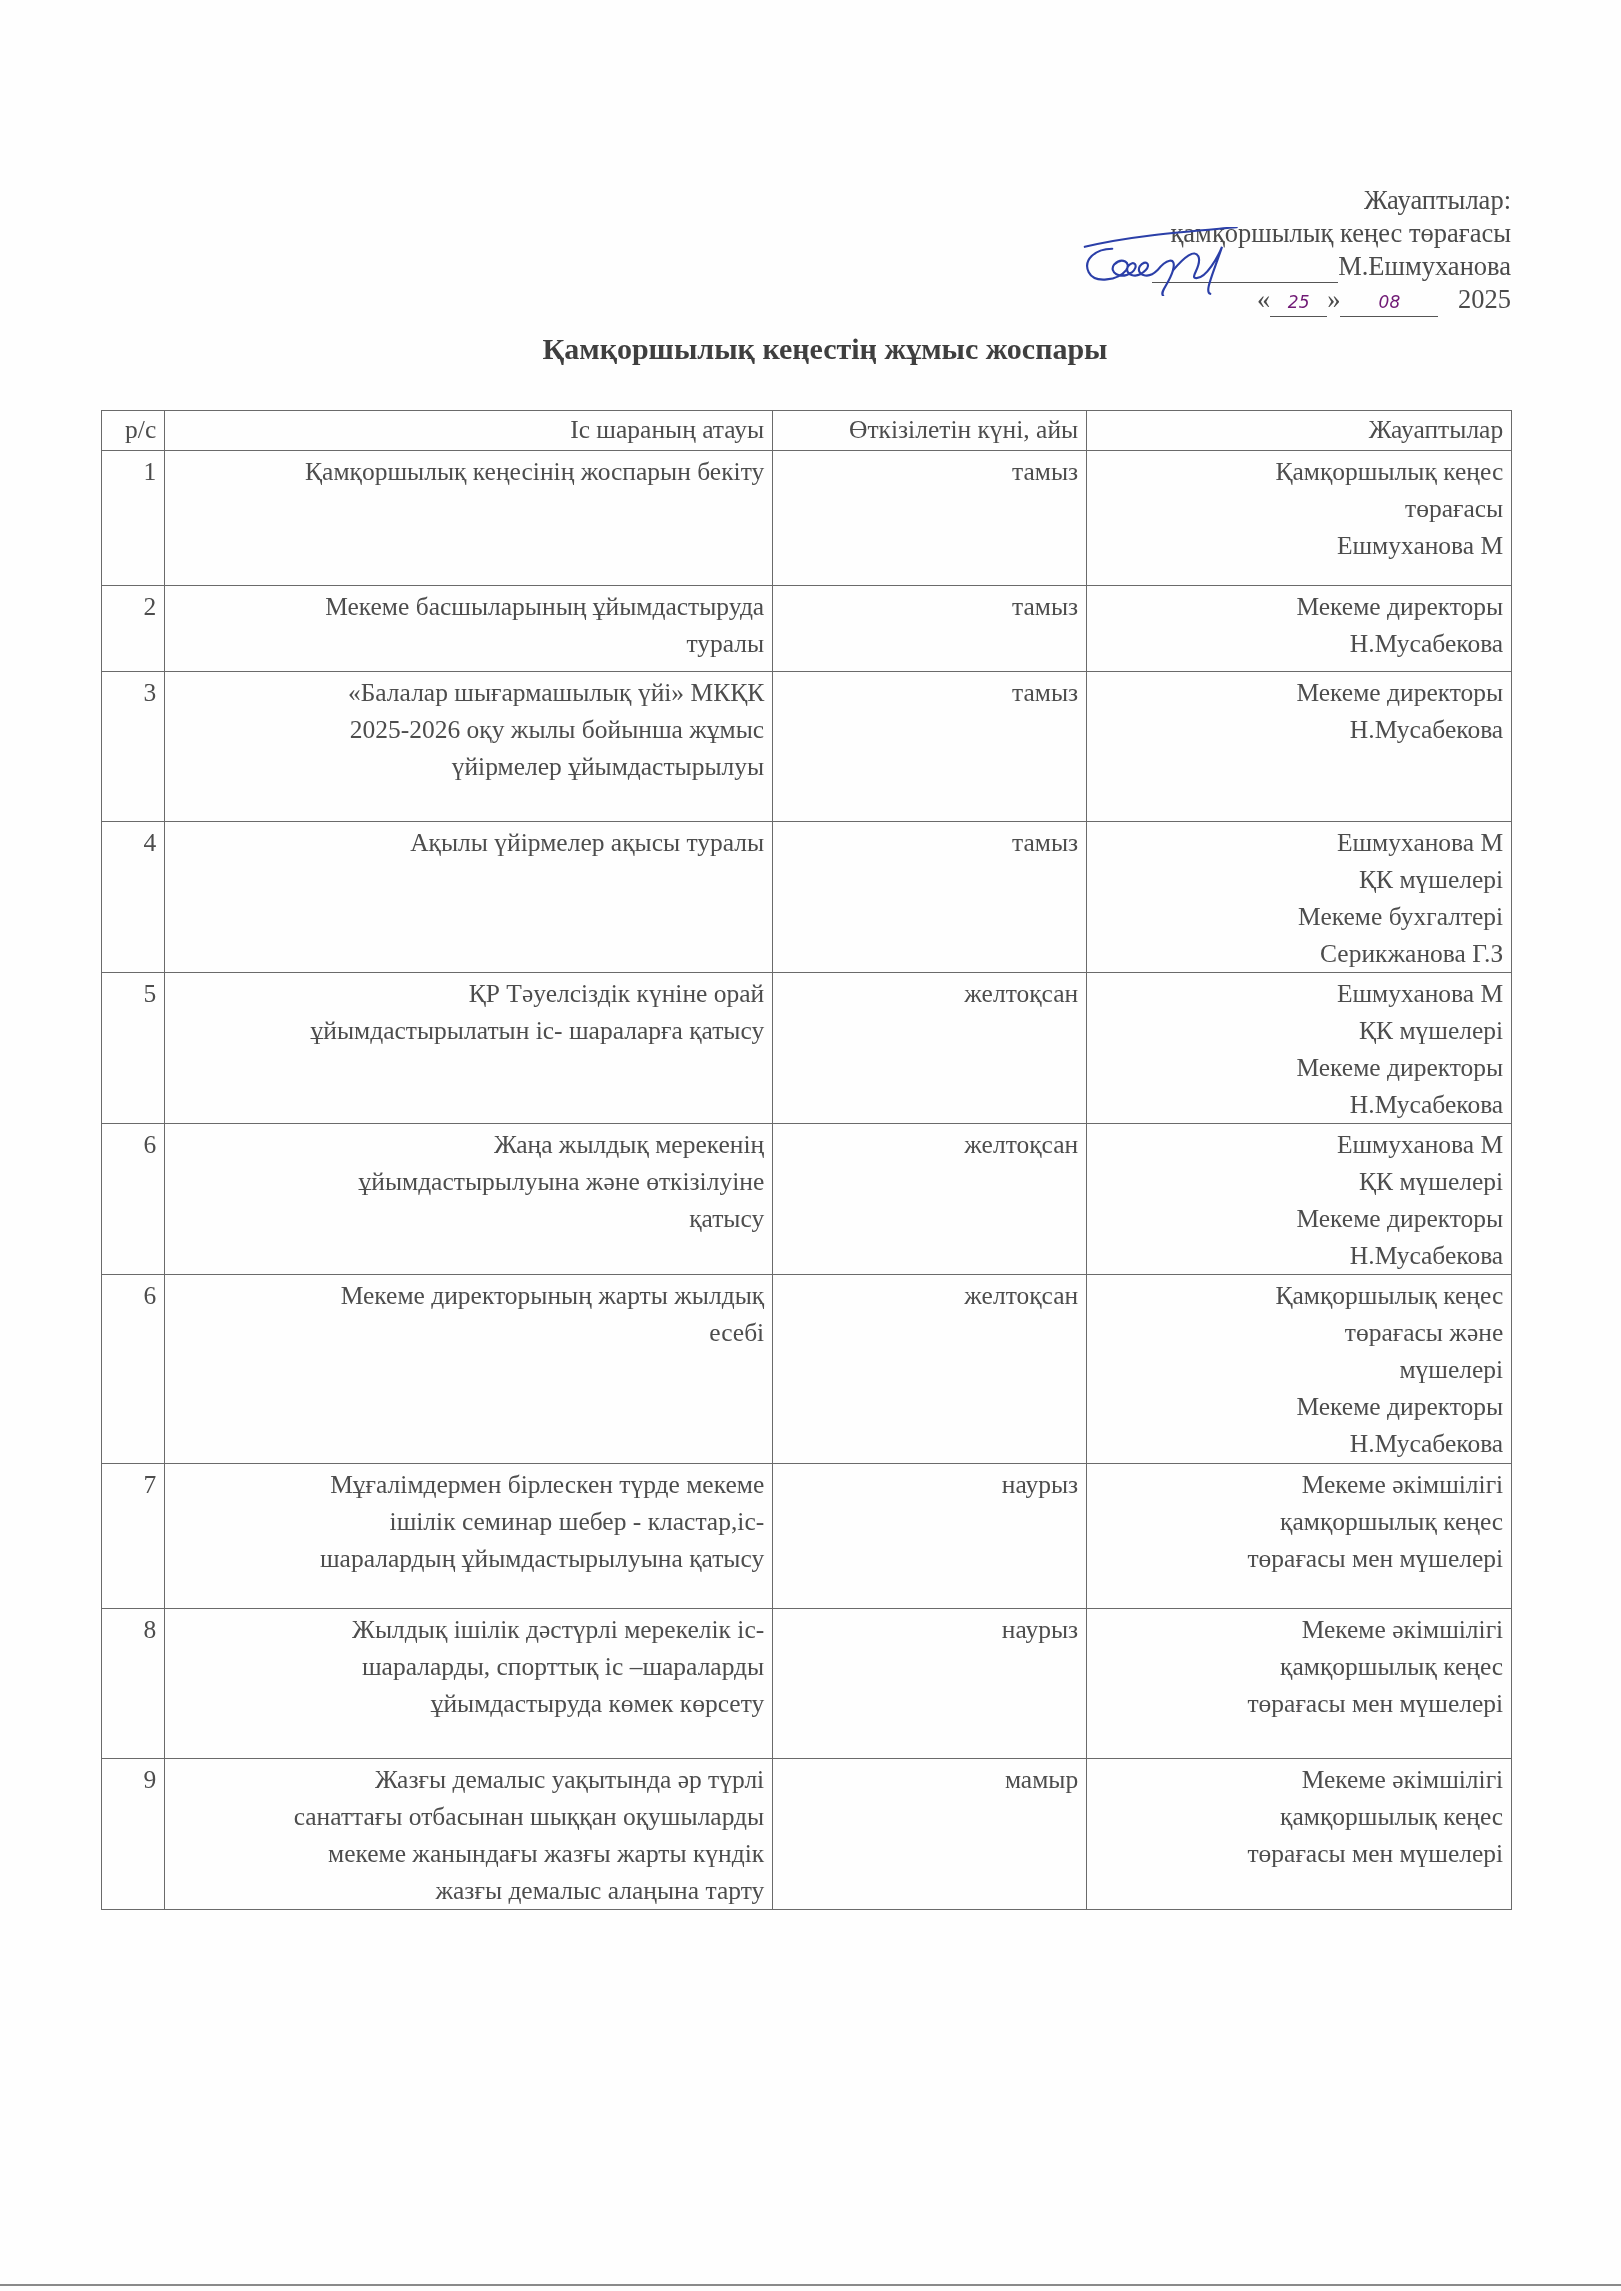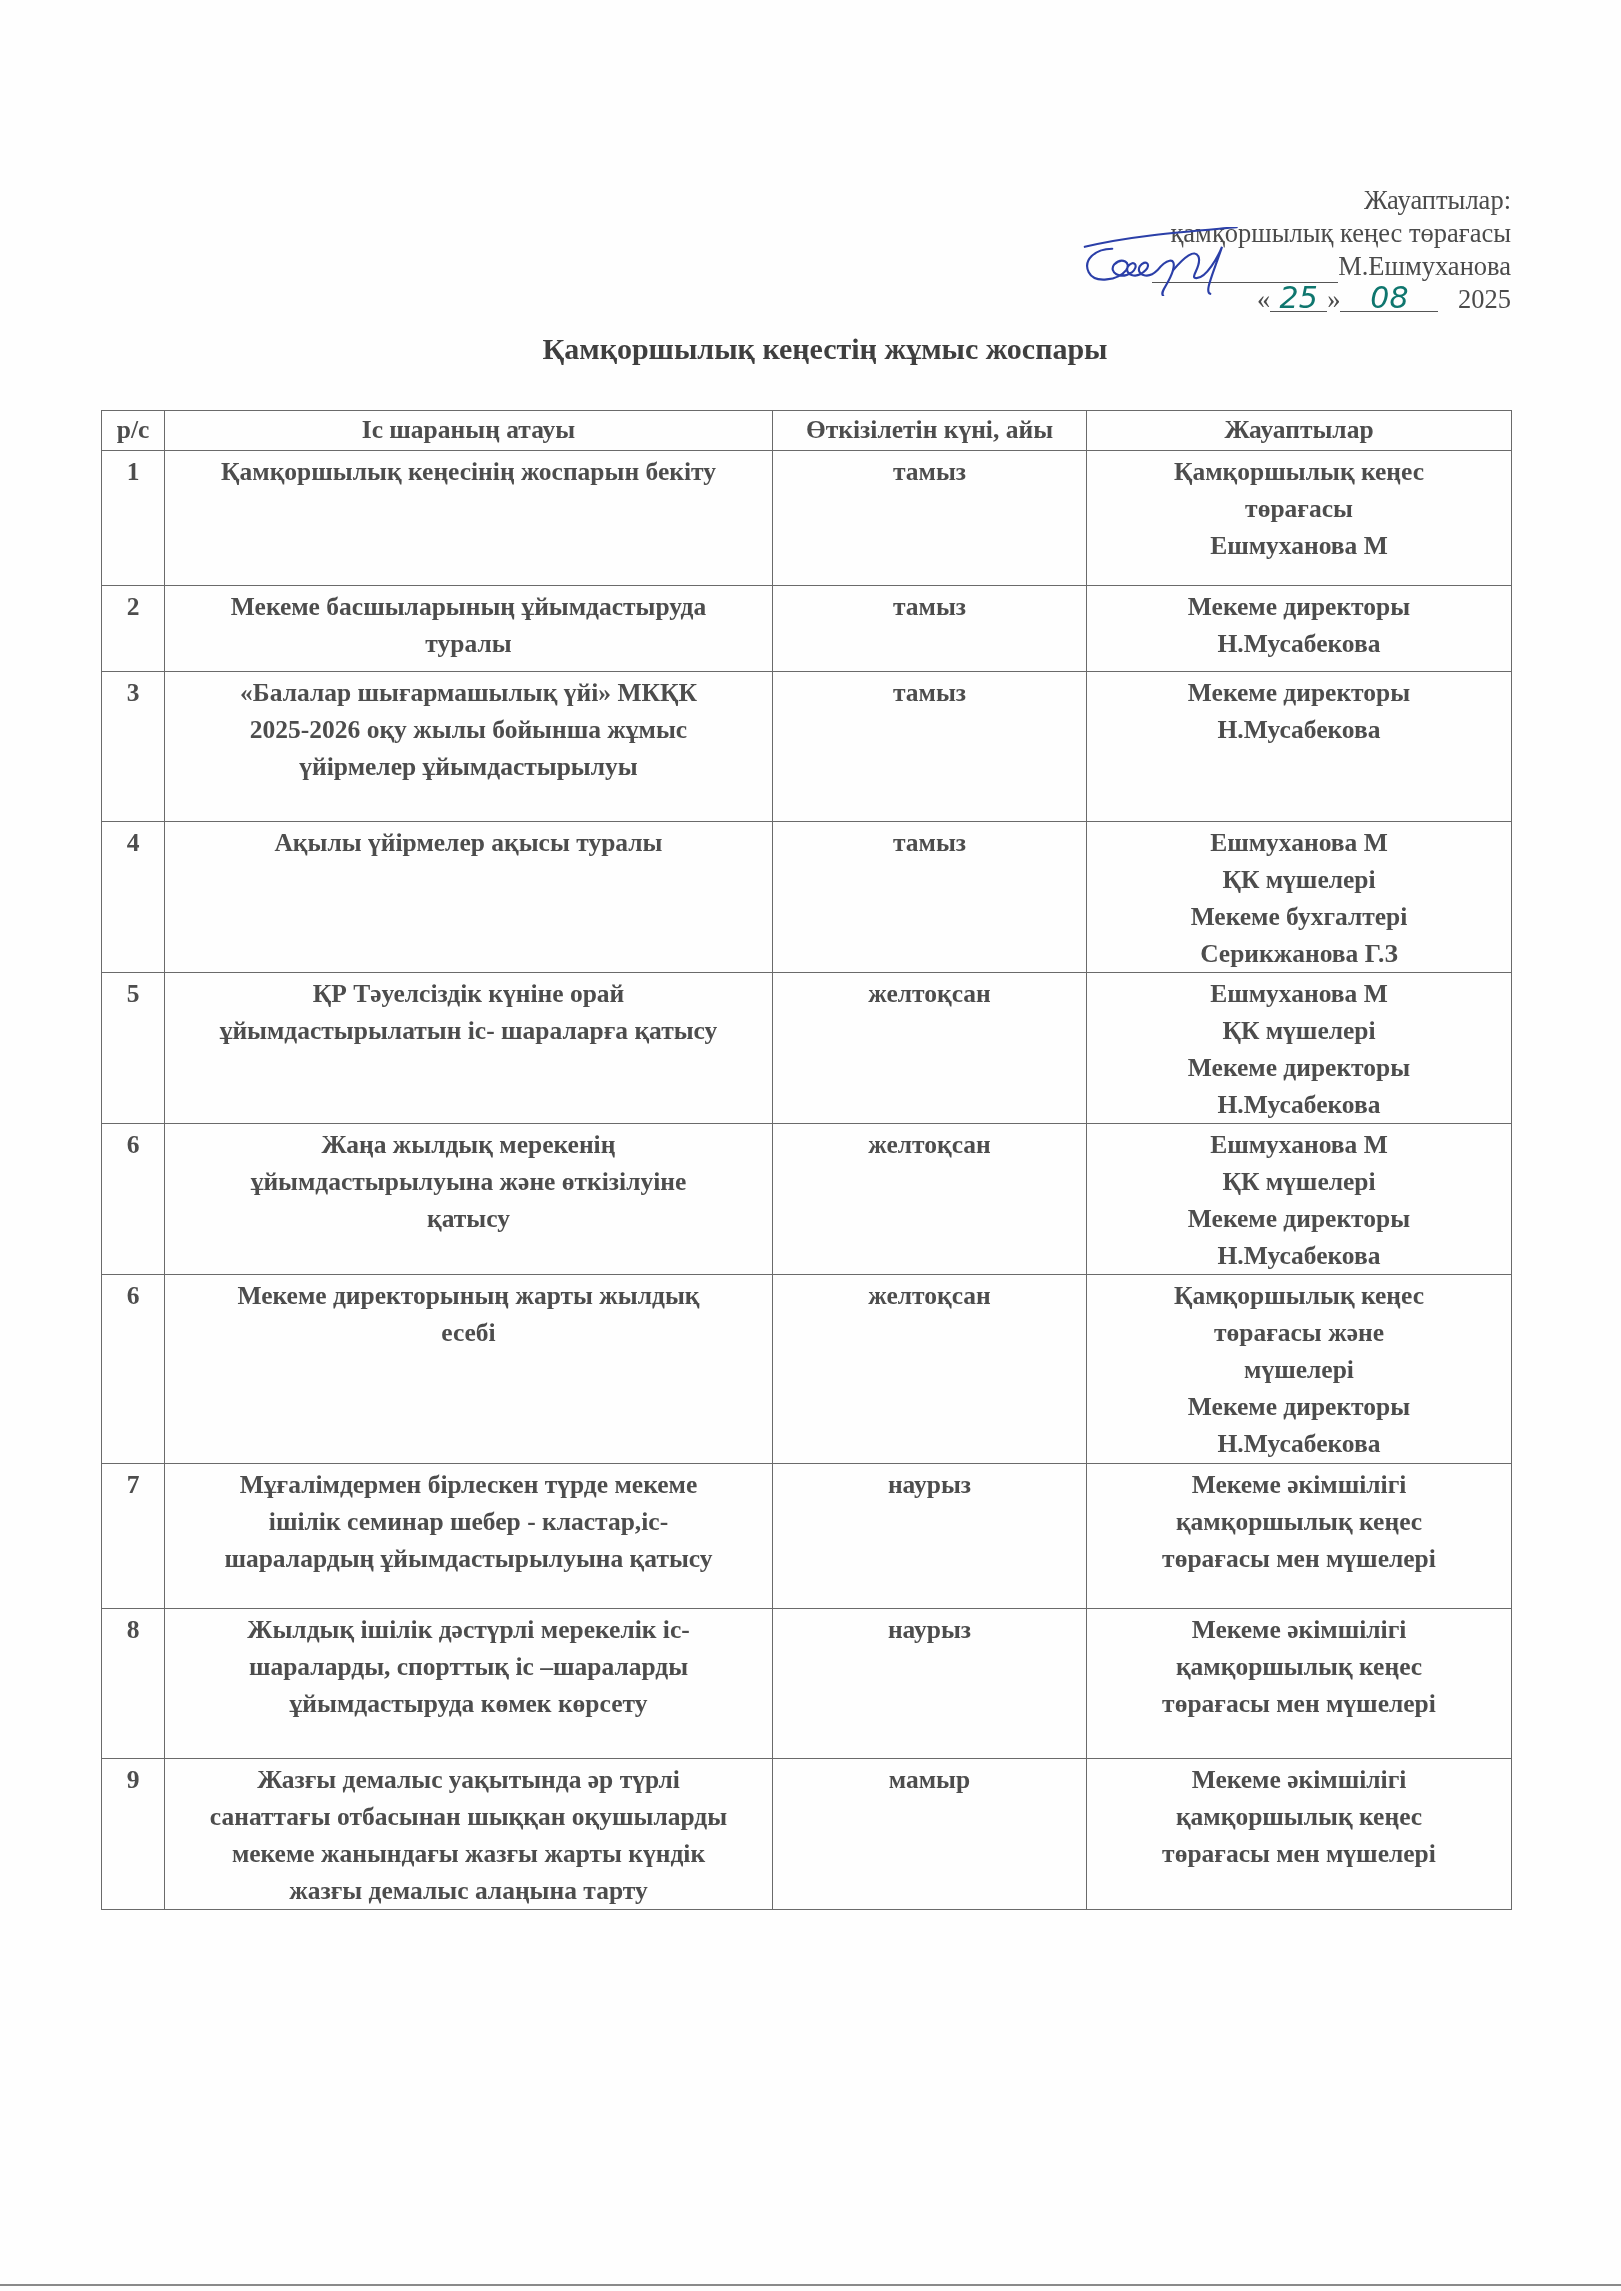--- a/index.html
+++ b/index.html
@@ -28,22 +28,22 @@
     height: 25.5px;
     vertical-align: bottom;
     position: relative;
   }
   .blank {
     display: inline-block;
     border-bottom: 1.5px solid #555;
     text-align: center;
     font-family: "DejaVu Sans", sans-serif;
     font-style: italic;
-    color: #0f766e;
-    font-size: 30px;
+    color: #701a75;
+    font-size: 17px;
     line-height: 25.5px;
   }
   .blank.day { width: 57px; }
   .blank.month { width: 98px; margin-right: 19.6px; }
   .signature {
     position: absolute;
     left: 1075px;
     top: 227px;
     width: 196px;
     height: 69px;
@@ -66,22 +66,22 @@
     width: 1411px;
     border-collapse: collapse;
     table-layout: fixed;
     font-size: 25.5px;
     line-height: 37px;
     color: #4d4d4d;
   }
   table.plan td, table.plan th {
     border: 1.6px solid #6a6a6a;
     vertical-align: top;
-    text-align: center;
-    font-weight: bold;
+    text-align: right;
+    font-weight: normal;
     padding: 0 7.8px;
   }
   table.plan th { height: 39px; padding-top: 0; }
   table.plan td { padding-top: 2px; }
   .col-num { width: 63px; }
   .col-name { width: 608px; }
   .col-date { width: 314px; }
   .col-resp { width: auto; }
   .multiline span { display: block; white-space: nowrap; }
   .r1 { height: 135px; }

